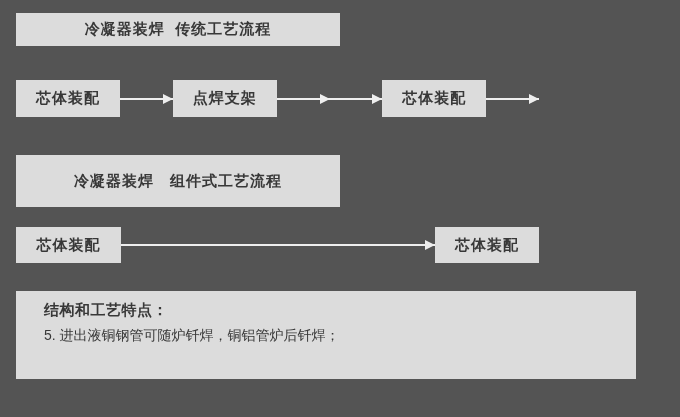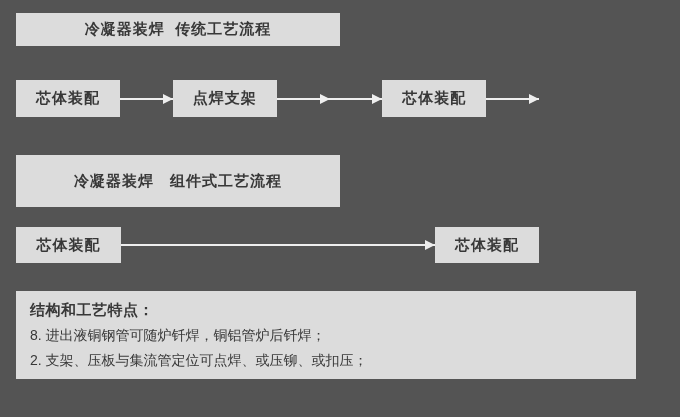--- a/index.html
+++ b/index.html
@@ -80,21 +80,21 @@
   }
 
   .notes-box {
     position: absolute;
     left: 16px;
     top: 291px;
     width: 620px;
     height: 88px;
     background: var(--box-fill, #dcdcdc);
     color: var(--box-text, #383838);
-    padding: 9px 14px;
+    padding: 9px 28px;
   }
   .notes-header {
     font-size: 15px;
     font-weight: bold;
     line-height: 20px;
     margin-bottom: 3px;
     letter-spacing: 0.5px;
   }
   .notes-line {
     font-size: 14px;
@@ -122,17 +122,16 @@
   <div class="title-box title2">冷凝器装焊　组件式工艺流程</div>
 
   <div class="flow-row row2">
     <div class="step-box">芯体装配</div>
     <div class="arrow"></div>
     <div class="step-box">芯体装配</div>
   </div>
 
   <div class="notes-box">
     <div class="notes-header">结构和工艺特点：</div>
-    <div class="notes-line">8. 进出液铜钢管可随炉钎焊，铜铝管炉后钎焊；</div>
-    <div class="notes-line">2. 支架、压板与集流管定位可点焊、或压铆、或扣压；</div>
+    <div class="notes-line">5. 进出液铜钢管可随炉钎焊，铜铝管炉后钎焊；</div>
   </div>
 
 </div>
 
 </body></html>

